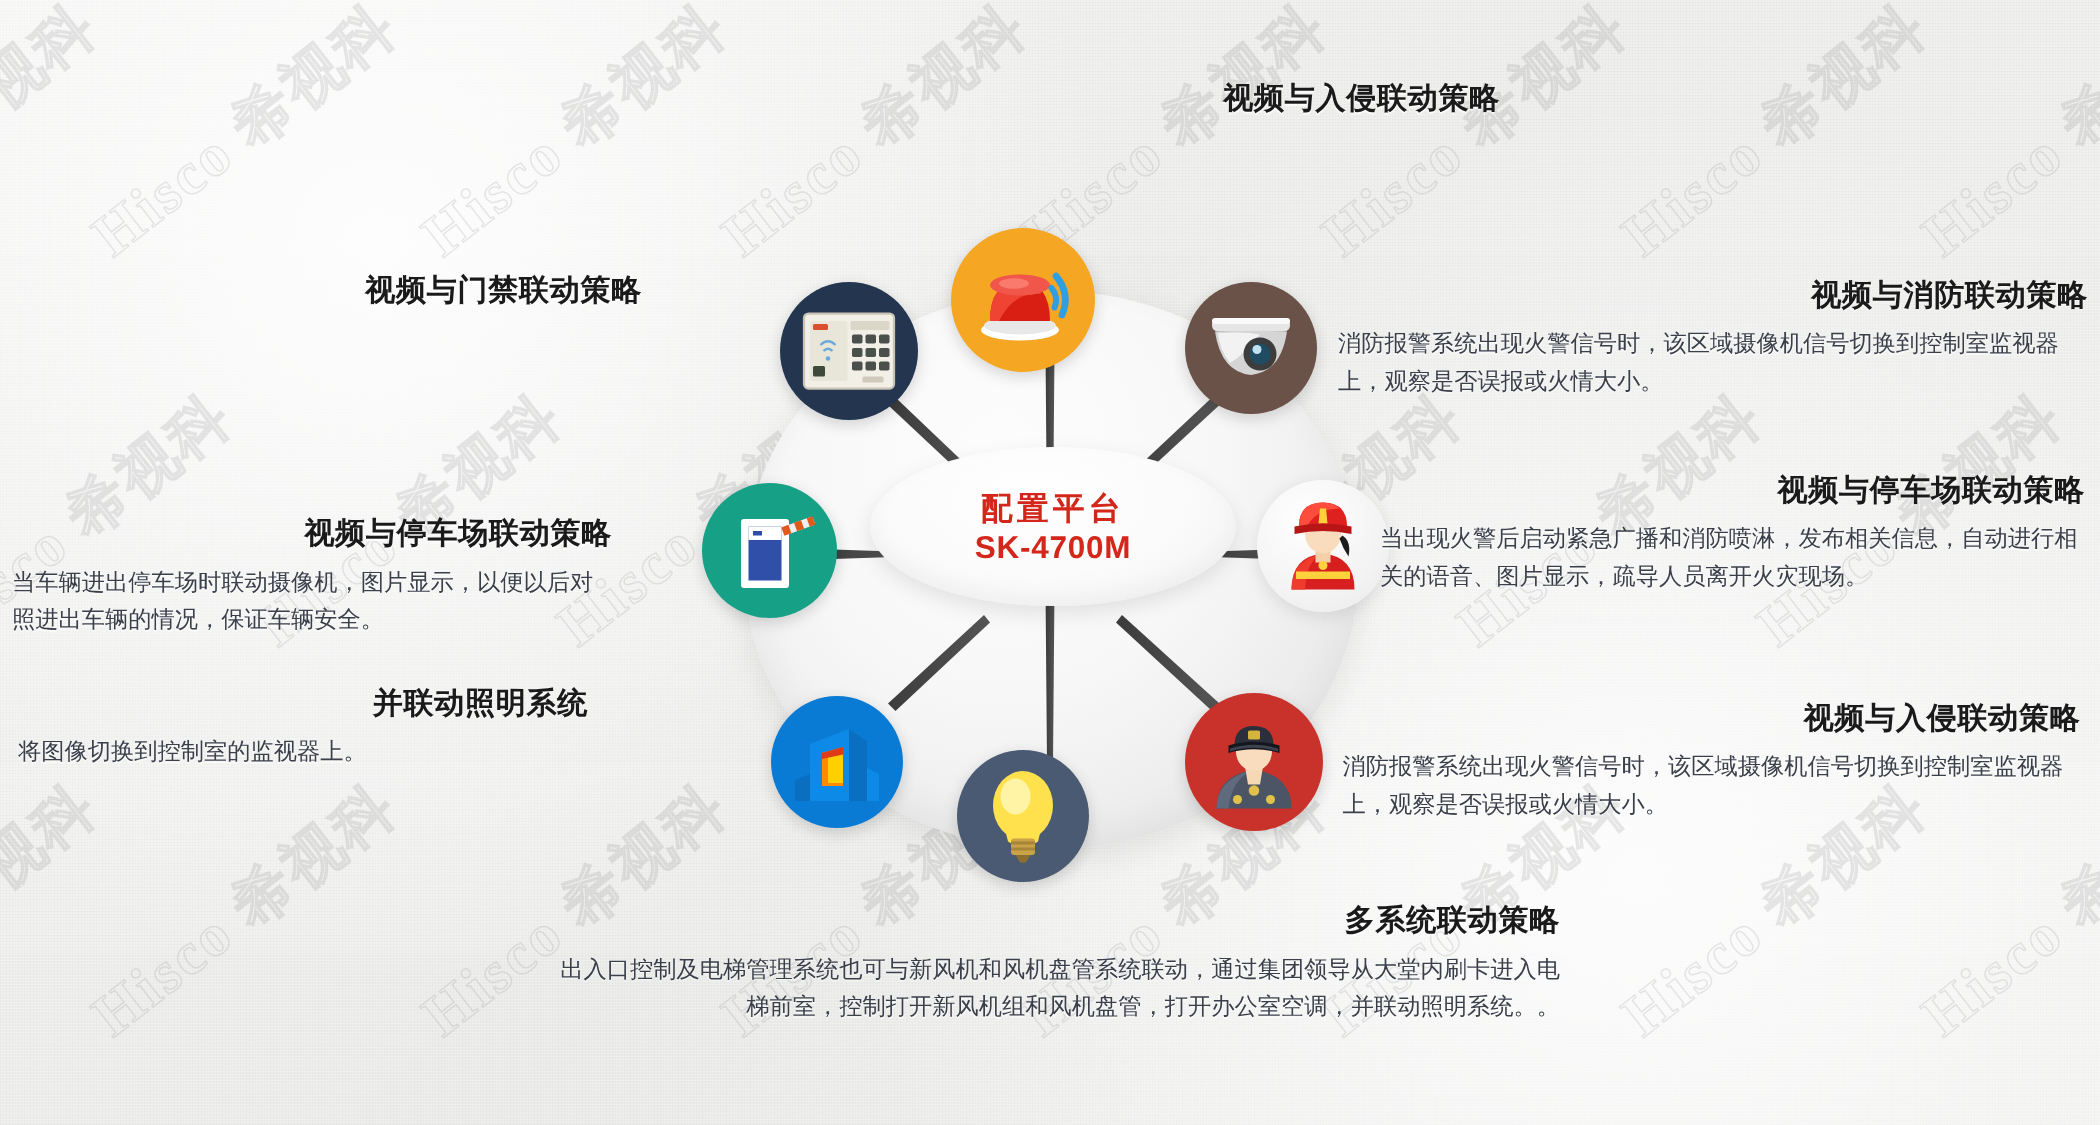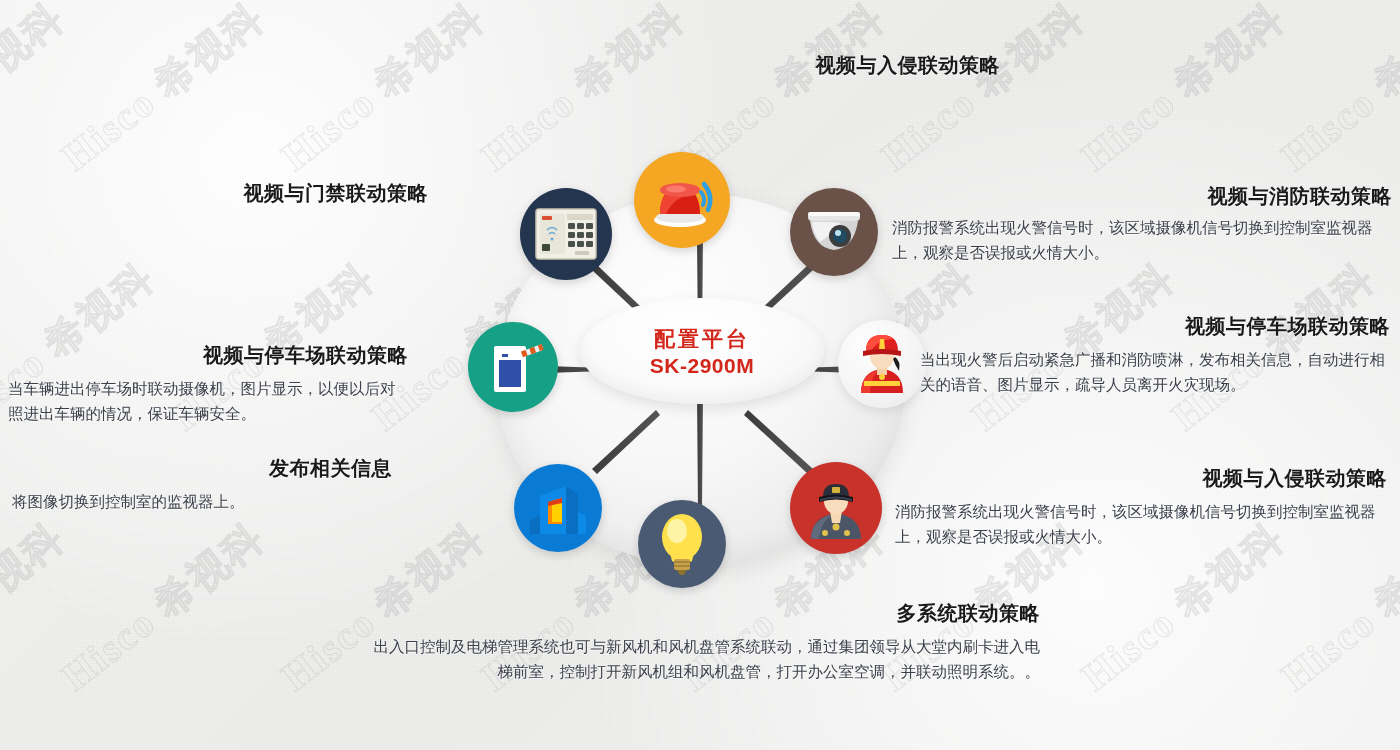--- a/index.html
+++ b/index.html
@@ -112,21 +112,21 @@
   .ta-l { text-align: left; }
   .hd-c { text-align: right; }
 
   
   #blk-intrusion { left: 400px; top: 52px; width: 600px; }
   
   #blk-access   { left: 8px;  top: 180px; width: 420px; }
   #blk-parking  { left: 8px;  top: 342px; width: 400px; }
   #blk-media    { left: 12px; top: 455px; width: 380px; }
   
-  #blk-fire     { left: 892px; top: 183px; width: 500px; font-family: Liberation Mono, monospace; }
+  #blk-fire     { left: 892px; top: 183px; width: 500px; }
   #blk-info     { left: 920px; top: 313px; width: 470px; }
   #blk-patrol   { left: 895px; top: 465px; width: 492px; }
   
   #blk-multisys { left: 360px; top: 600px; width: 680px; }
 </style>
 </head>
 <body>
 
 <div id="watermarks">
     <div class="wm" style="left: -150px; top: 140px;">Hisco 希视科</div>
@@ -179,21 +179,21 @@
       <polygon points="340,113 345,118 280,178 276,173"></polygon>
 
       <polygon points="129,322 124,317 188,258 192,263"></polygon>
 
       <polygon points="345,317 340,322 276,263 280,258"></polygon>
     </g>
   </svg>
 
   <div id="center-ellipse">
     <div id="center-title">配置平台</div>
-    <div id="center-model">SK-2900M</div>
+    <div id="center-model">SK-4700M</div>
   </div>
 
   <div class="node" style="left:166px; top:0px; width:96px; height:96px; background:#f5a623;">
     <svg width="72" height="60" viewBox="0 0 72 60">
       <ellipse cx="34" cy="50" rx="26" ry="7" fill="#ffffff"></ellipse>
       <ellipse cx="34" cy="47" rx="24" ry="6" fill="#e8e8e8"></ellipse>
       <path d="M14 44 Q14 18 34 18 Q54 18 54 44 Z" fill="#d91f13"></path>
       <path d="M14 44 Q14 18 34 18 Q44 18 48 26 Q30 24 20 44 Z" fill="#ef4334"></path>
       <ellipse cx="34" cy="20" rx="20" ry="7" fill="#f0564a"></ellipse>
       <ellipse cx="30" cy="19" rx="10" ry="3.5" fill="#ff8a7d" opacity="0.7"></ellipse>
@@ -320,21 +320,21 @@
 <div class="block ta-l" id="blk-access">
   <h3 class="hd-c">视频与门禁联动策略</h3>
 </div>
 
 <div class="block ta-l" id="blk-parking">
   <h3 class="hd-c">视频与停车场联动策略</h3>
   <p>当车辆进出停车场时联动摄像机，图片显示，以便以后对照进出车辆的情况，保证车辆安全。</p>
 </div>
 
 <div class="block ta-l" id="blk-media">
-  <h3 class="hd-c">发布相关信息</h3>
+  <h3 class="hd-c">并联动照明系统</h3>
   <p>将图像切换到控制室的监视器上。</p>
 </div>
 
 <div class="block ta-l" id="blk-fire">
   <h3 class="hd-c">视频与消防联动策略</h3>
   <p>消防报警系统出现火警信号时，该区域摄像机信号切换到控制室监视器上，观察是否误报或火情大小。</p>
 </div>
 
 <div class="block ta-l" id="blk-info">
   <h3 class="hd-c">视频与停车场联动策略</h3>

